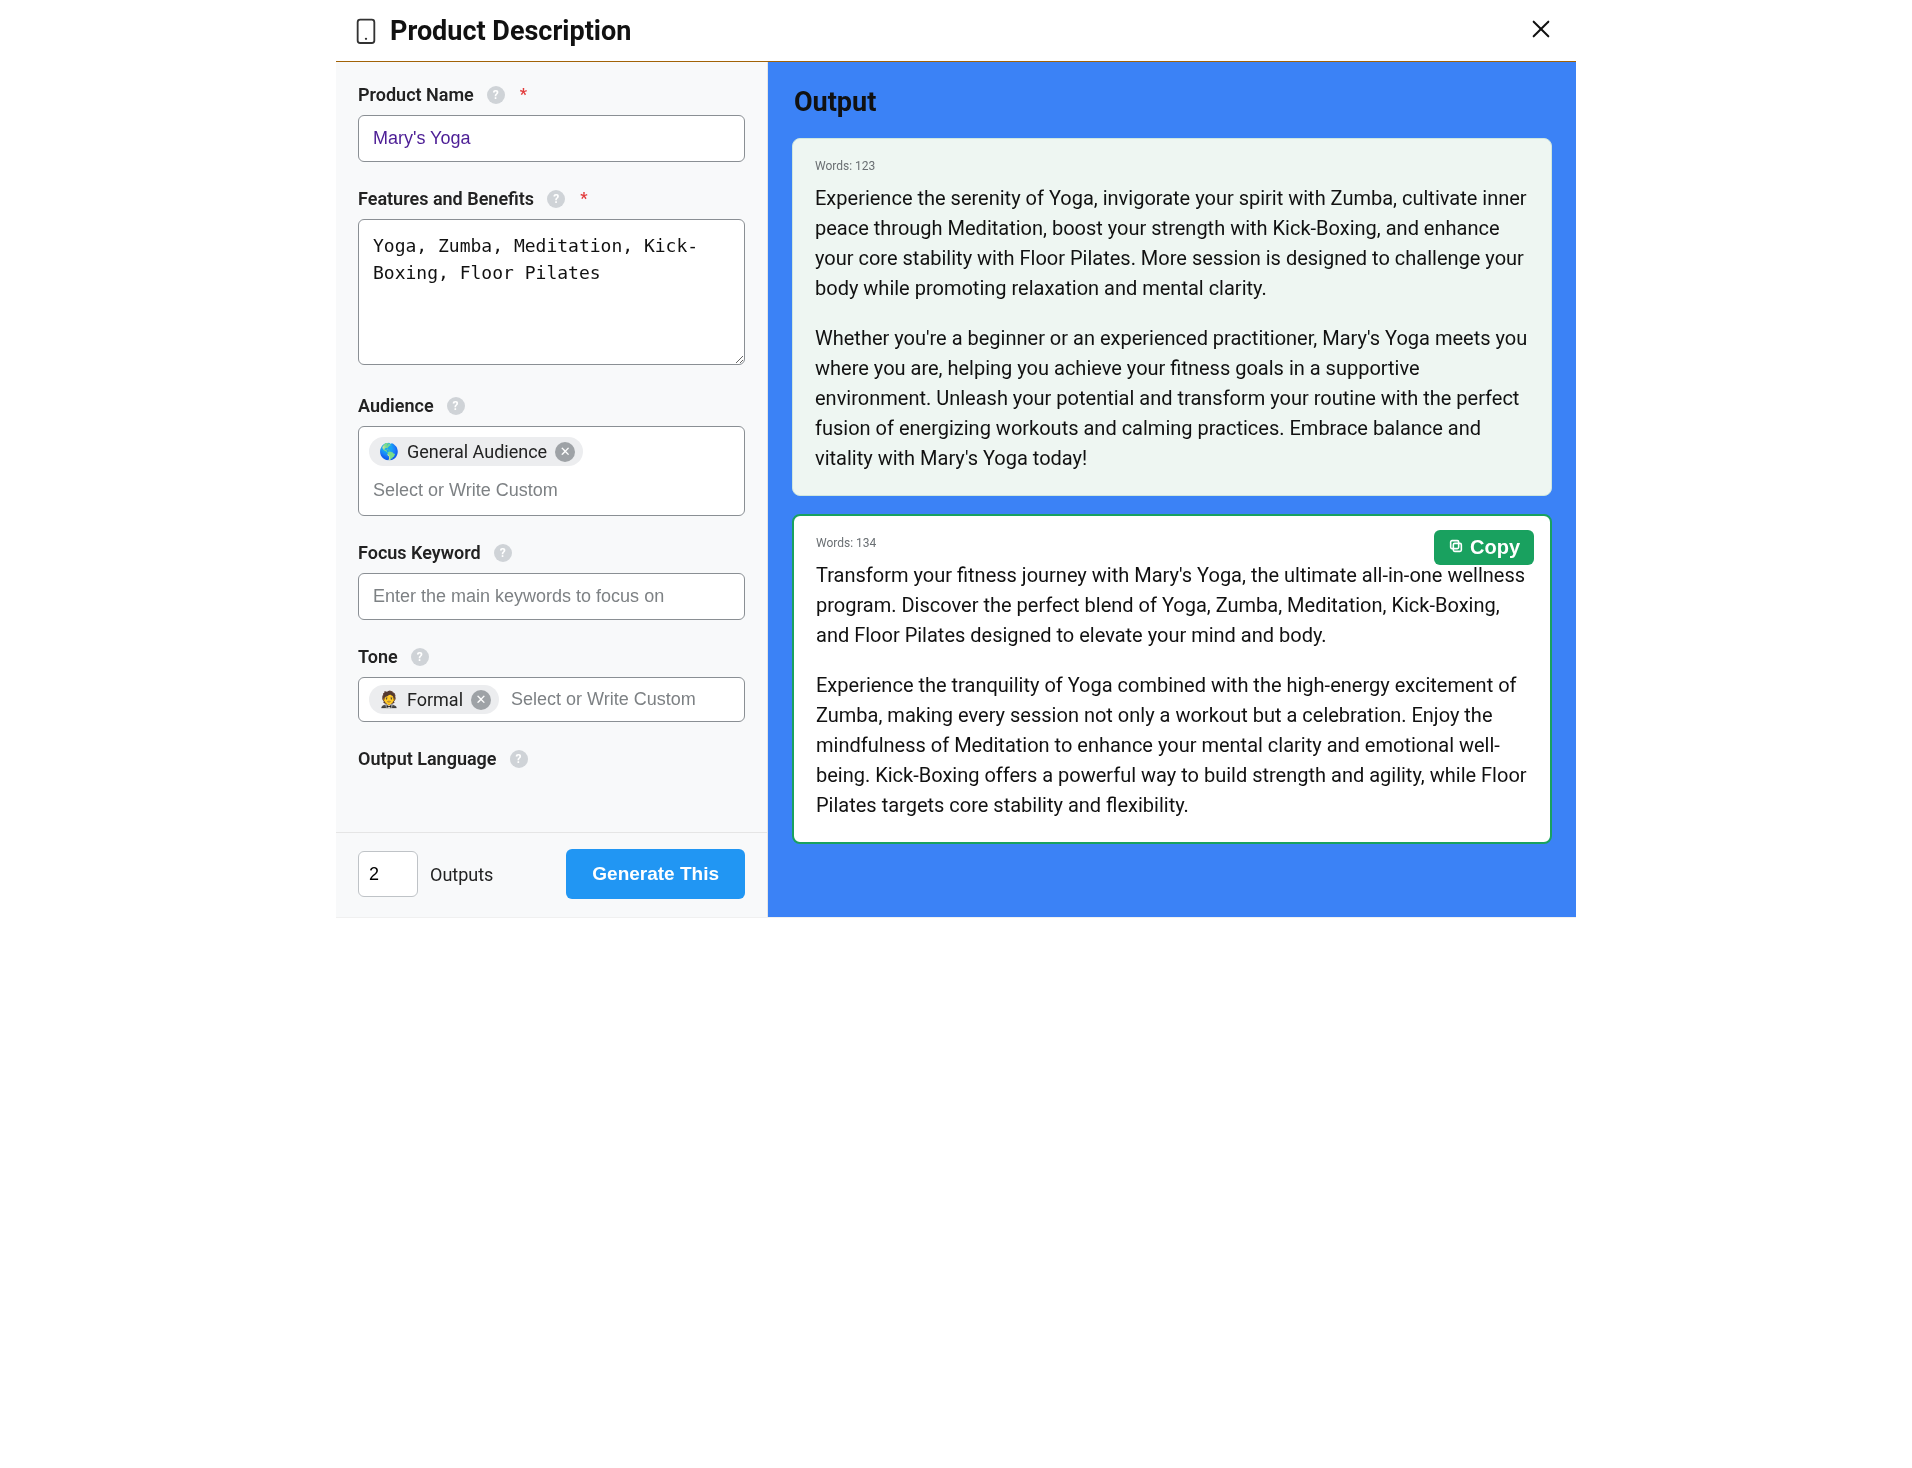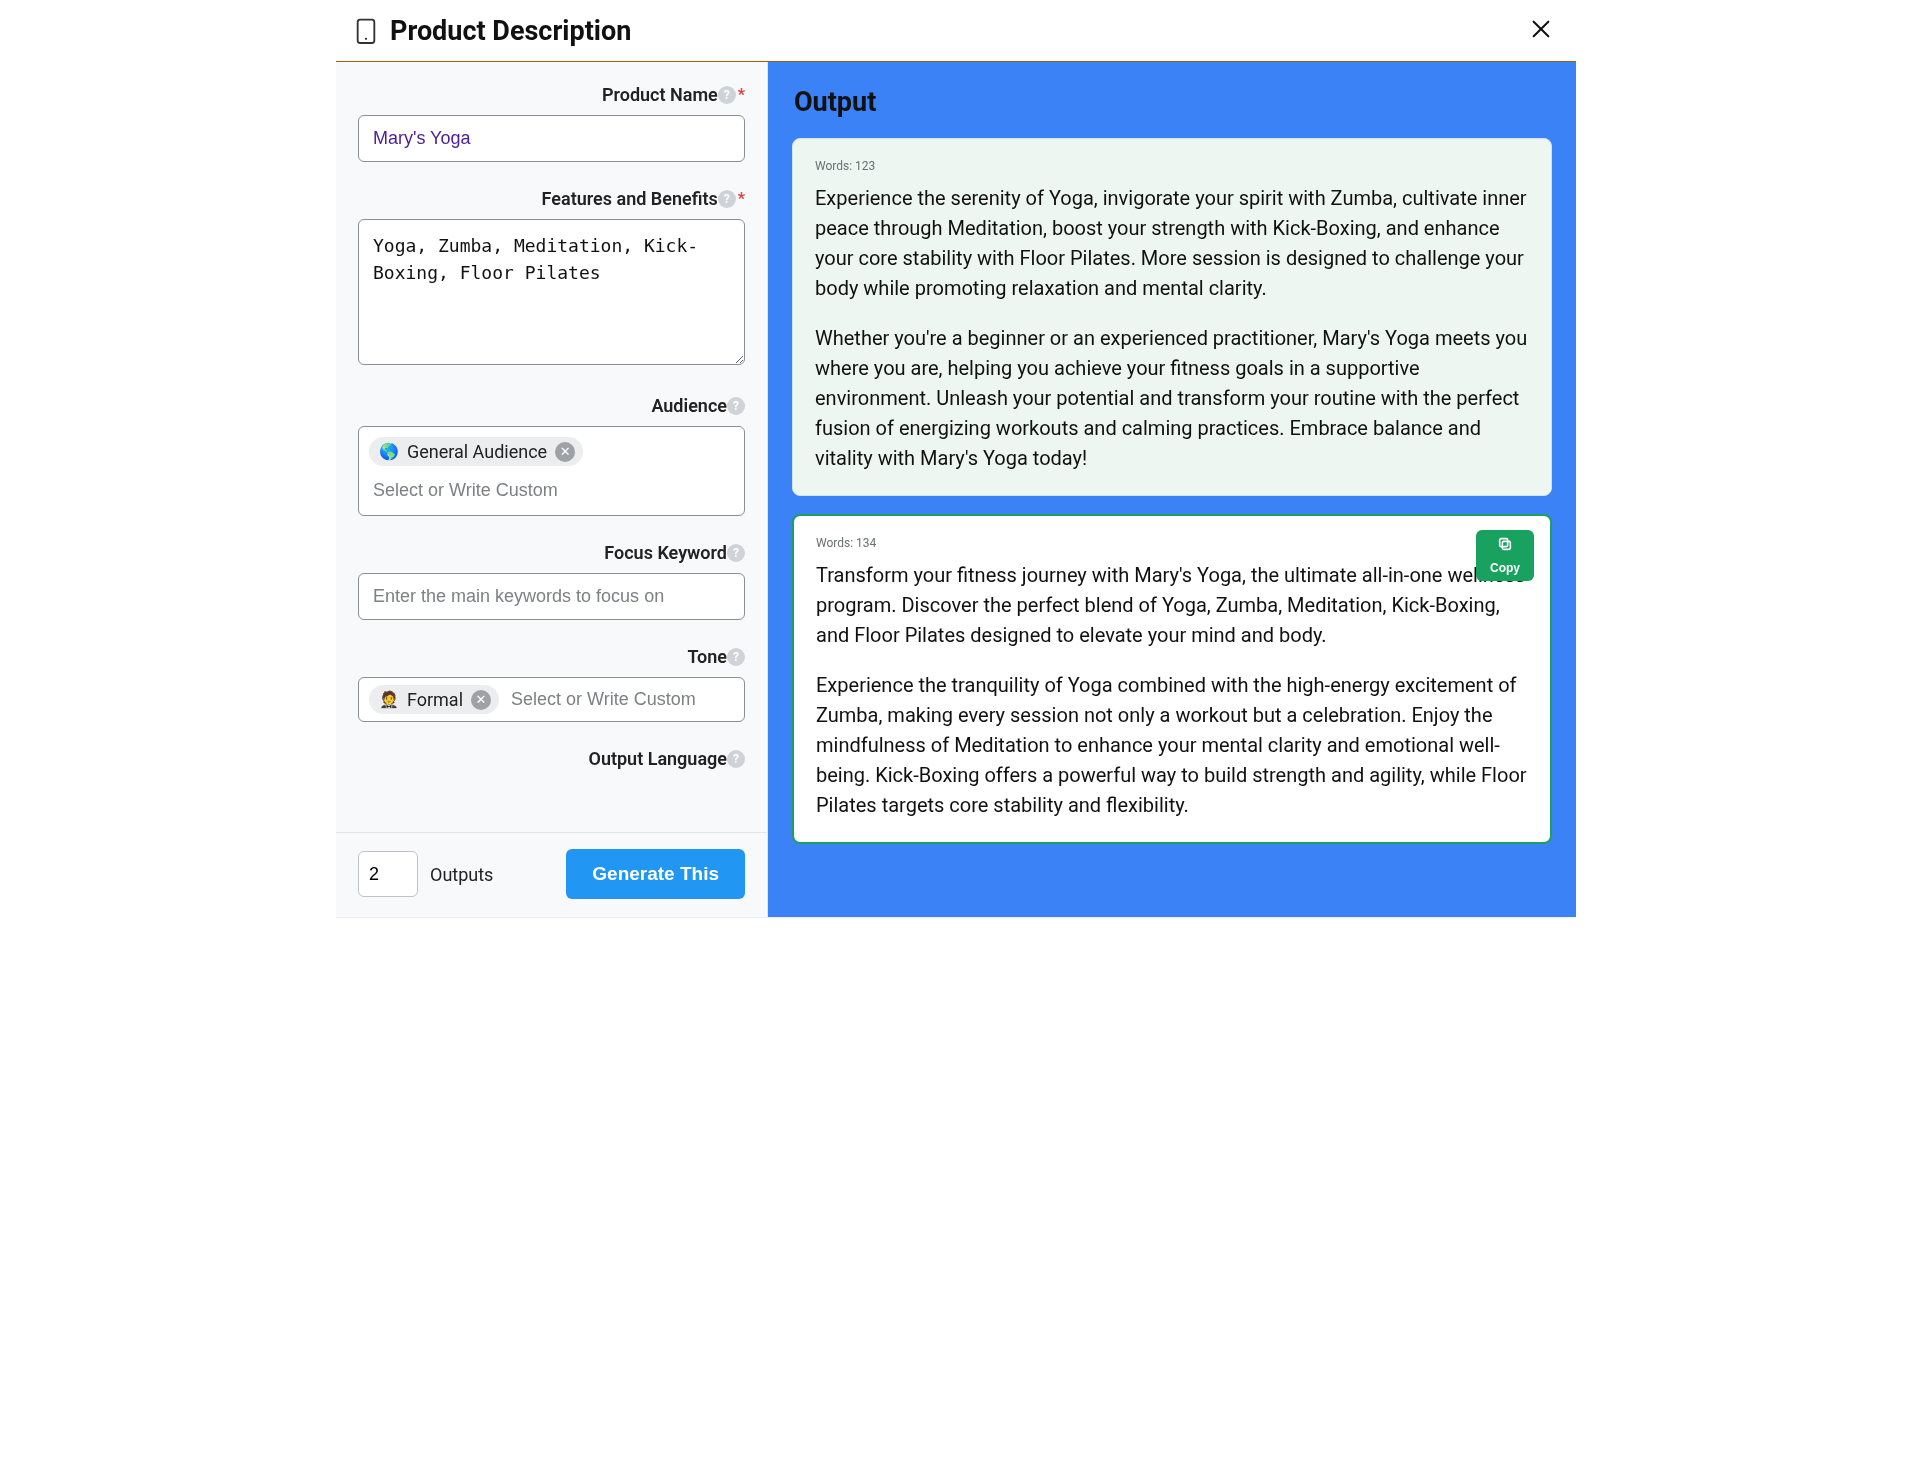--- a/index.html
+++ b/index.html
@@ -15,21 +15,21 @@
     .close-btn svg { width: 22px; height: 22px; }
 
     .main { flex: 1; display: flex; overflow: hidden; }
 
     .left-panel { width: 432px; border-right: 1px solid #e5e5e5; background: #f8f9fa; overflow-y: auto; position: relative; display: flex; flex-direction: column; }
     .left-scroll { flex: 1; overflow-y: auto; padding: 22px 22px 0 22px; }
 
     .right-panel { flex: 1; background: #3b82f6; overflow-y: auto; padding: 12px 24px 24px 24px; }
 
     .form-group { margin-bottom: 26px; }
-    .form-label { display: flex; align-items: center; gap: 0; font-size: 18px; font-weight: 600; color: #222; margin-bottom: 10px; justify-content: flex-end; }
+    .form-label { display: flex; align-items: center; gap: 13px; font-size: 18px; font-weight: 600; color: #222; margin-bottom: 10px; }
     .help-icon { display: inline-flex; align-items: center; justify-content: center; width: 18px; height: 18px; border-radius: 50%; background: #cfd3d7; color: #fff; font-size: 12px; font-weight: 700; }
     .required-star { color: #e23c3c; font-size: 16px; font-weight: 700; margin-left: 2px; }
 
     .text-input { width: 100%; padding: 12px 14px; font-size: 18px; border: 1px solid #8a8f94; border-radius: 6px; background: #fff; color: #4c1d95; }
     .text-input::placeholder { color: #7d8184; }
     .textarea { width: 100%; height: 146px; padding: 12px 14px; font-size: 18px; border: 1px solid #8a8f94; border-radius: 6px; background: #fff; color: #111; resize: both; line-height: 1.5; }
 
     .tag-input-wrap { width: 100%; border: 1px solid #8a8f94; border-radius: 6px; background: #fff; padding: 10px 10px 6px 10px; }
     .tag-chip { display: inline-flex; align-items: center; background: #ecedef; border-radius: 18px; padding: 4px 8px 4px 10px; font-size: 18px; color: #222; gap: 8px; margin-bottom: 8px; }
     .tag-chip-emoji { font-size: 16px; }
@@ -51,21 +51,21 @@
     .output-title { font-size: 27px; font-weight: 700; margin: 12px 0 20px 2px; }
 
     .output-card { border: 1px solid #cfe7de; background: #eef6f2; border-radius: 8px; padding: 20px 22px 22px 22px; margin-bottom: 18px; position: relative; }
     .output-card.active { border: 2px solid #19a15f; background: #fff; }
 
     .words-line { font-size: 12px; color: #6a6f73; margin-bottom: 10px; }
     .output-text { font-size: 20px; line-height: 1.5; color: #111; }
     .output-text p { margin-bottom: 20px; }
     .output-text p:last-child { margin-bottom: 0; }
 
-    .copy-btn { position: absolute; top: 14px; right: 16px; background: #19a15f; color: #fff; border: none; border-radius: 6px; padding: 6px 14px; font-size: 12px; font-weight: 600; display: inline-flex; align-items: center; gap: 6px; cursor: pointer; flex-direction: column; }
+    .copy-btn { position: absolute; top: 14px; right: 16px; background: #19a15f; color: #fff; border: none; border-radius: 6px; padding: 6px 14px; font-size: 20px; font-weight: 600; display: inline-flex; align-items: center; gap: 6px; cursor: pointer; }
     .copy-btn svg { width: 16px; height: 16px; }
 
     .fade-bottom { position: relative; }
   </style>
 </head>
 <body>
 
 <div class="app">
 
   <div class="topbar">

